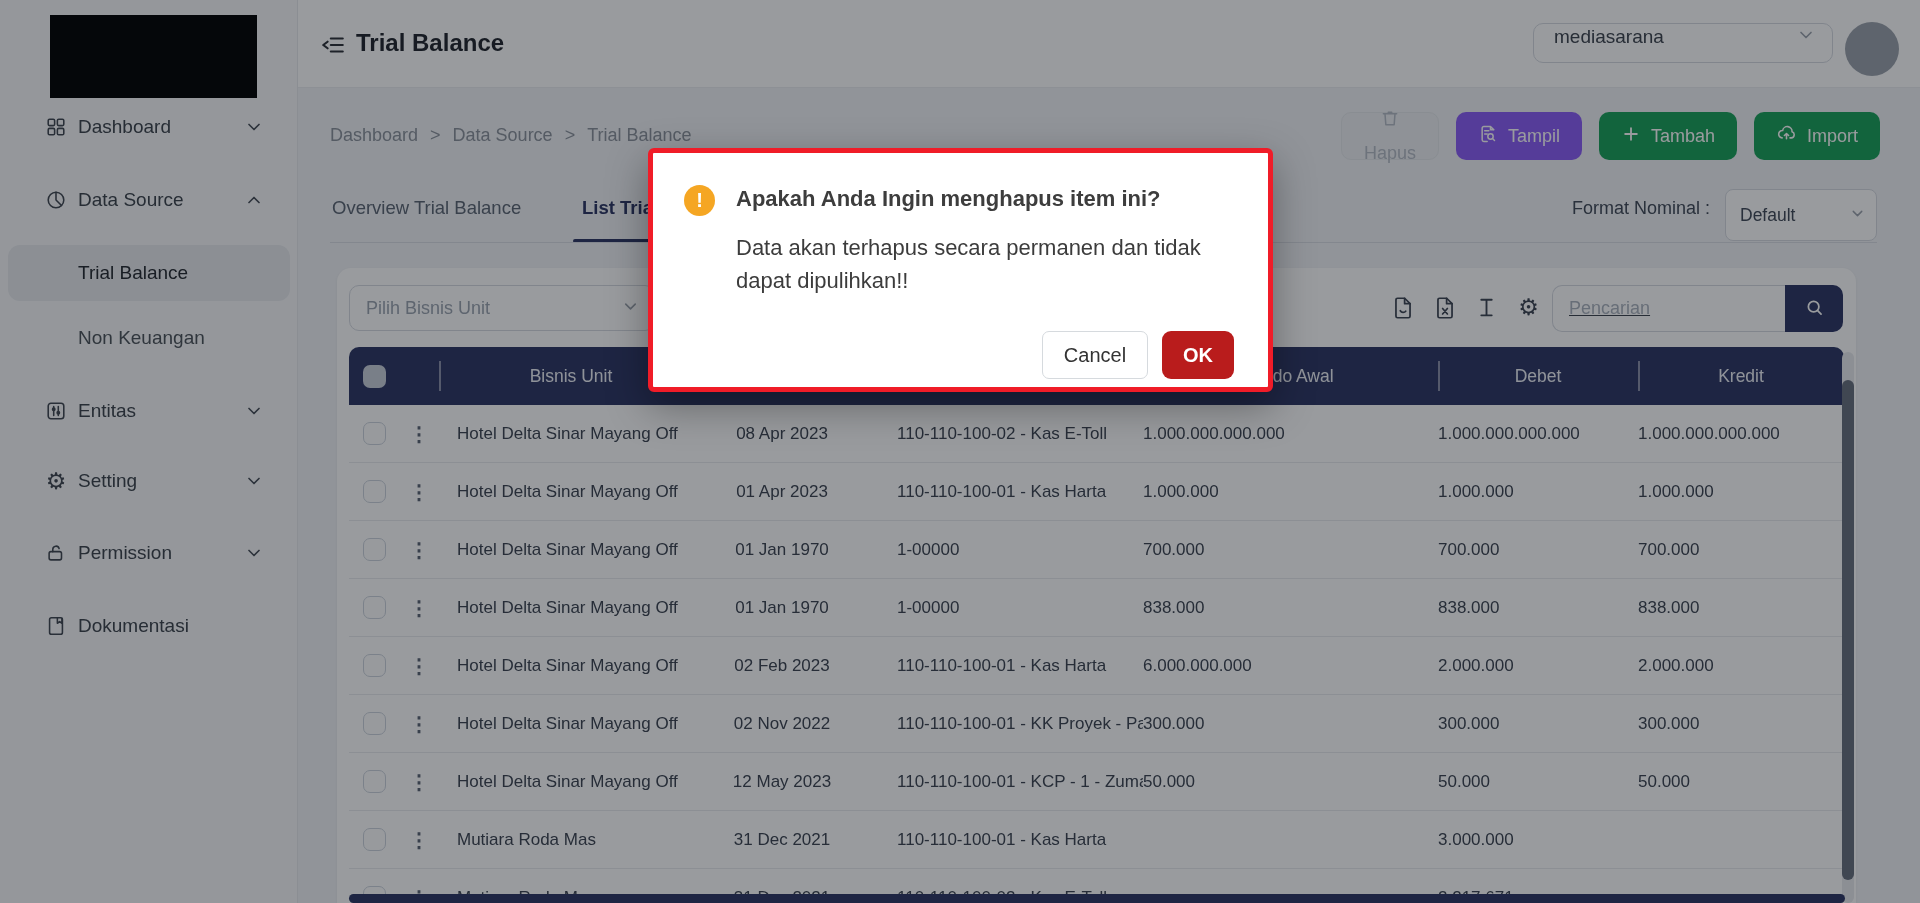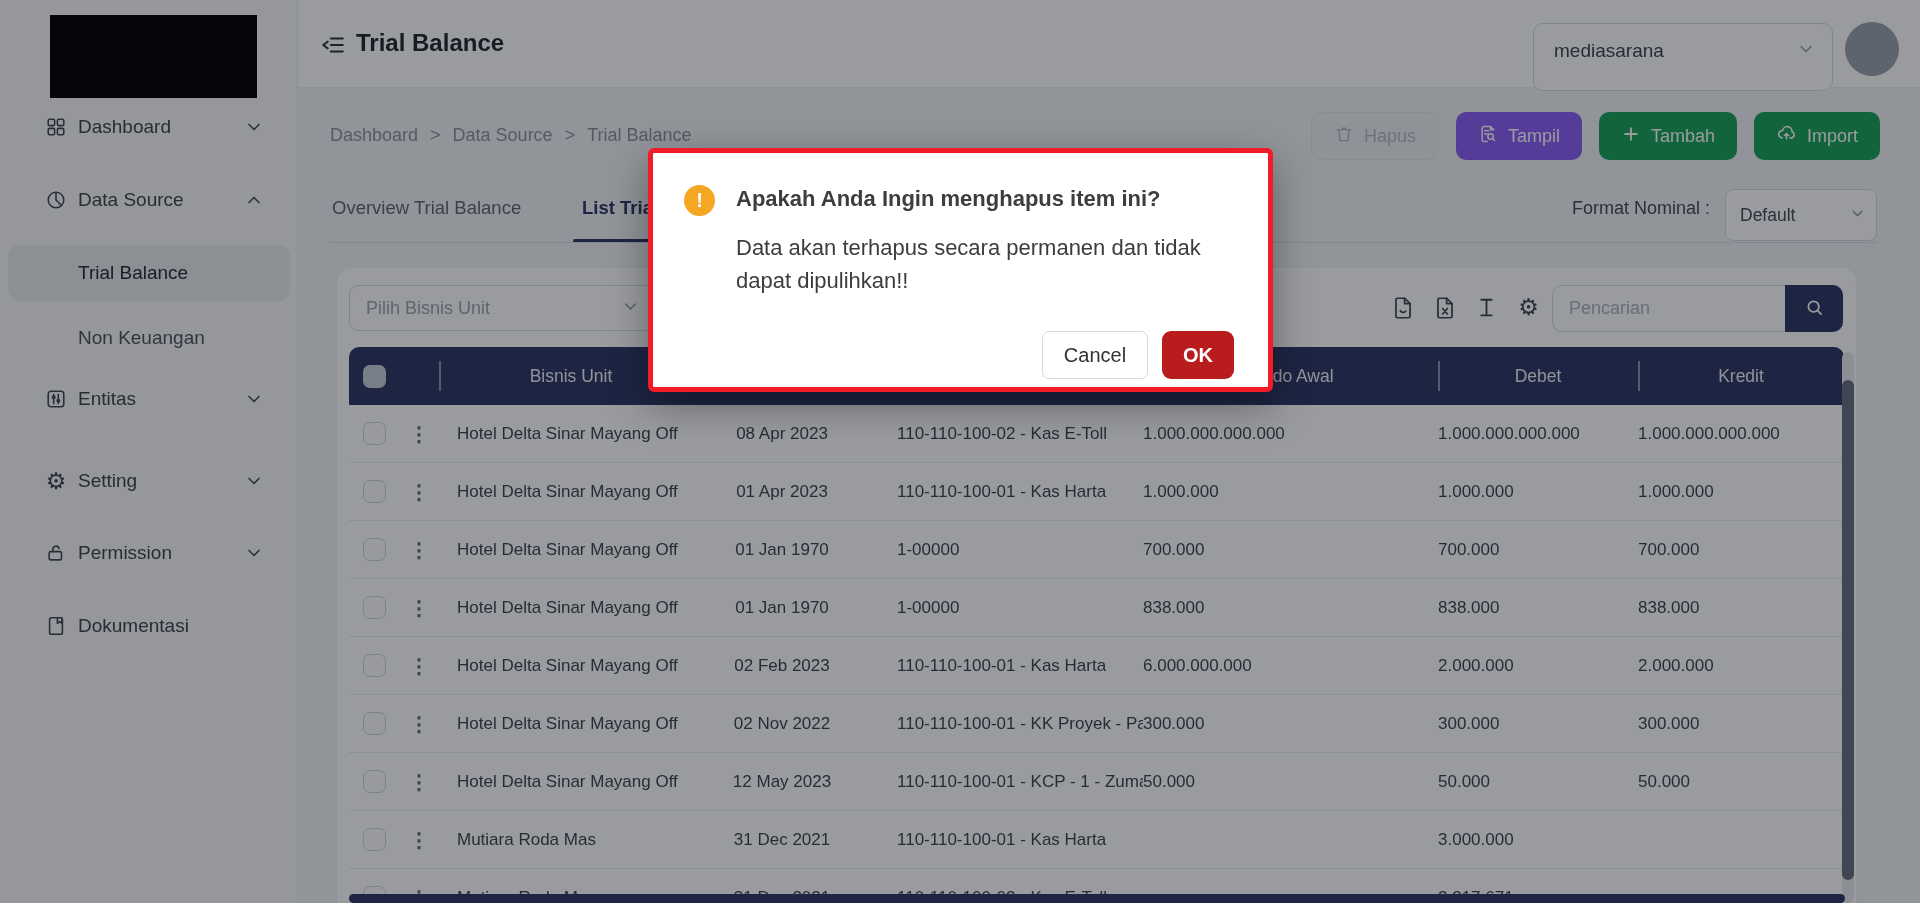--- a/index.html
+++ b/index.html
@@ -19,36 +19,36 @@
   .nav-sub .nav-lb { left:70px; color:#4a5158; }
   .nav-sub.active { background:#e8eaee; }
   .nav-sub.active .nav-lb { color:#24292f; }
   .gear-glyph { font-size:23px; line-height:1; }
 
   
   .topbar { position:absolute; left:298px; top:0; width:1622px; height:88px; background:#ffffff;
             border-bottom:1px solid #ebedf0; }
   .menu-ic { position:absolute; left:22px; top:32px; width:26px; height:26px; color:#2b2f36; cursor:pointer; }
   .page-title { position:absolute; left:58px; top:29px; font-size:24px; font-weight:700; color:#1f242b; }
-  .tenant-select { position:absolute; left:1235px; top:23px; width:300px; height:68px; background:#fff;
+  .tenant-select { position:absolute; left:1235px; top:23px; width:300px; height:40px; background:#fff;
                    border:1px solid #d6dae1; border-radius:10px; display:flex; align-items:center;
                    padding:0 16px 12px 20px; cursor:pointer; }
   .tenant-select span.val { font-size:19px; color:#3c434d; flex:1; }
   .avatar { position:absolute; left:1547px; top:22px; width:54px; height:54px; border-radius:50%;
             background:#9aa1ab; cursor:pointer; }
 
   
   .breadcrumb { position:absolute; left:330px; top:125px; font-size:18px; color:#8a919b;
                 display:flex; gap:12px; align-items:center; }
   .breadcrumb .crumb { cursor:pointer; }
   .actions { position:absolute; right:40px; top:112px; height:48px; display:flex; gap:17px; }
   .btn { height:48px; border-radius:10px; display:flex; align-items:center; justify-content:center;
          gap:10px; font-size:18px; padding:0 22px; cursor:pointer; border:none; }
   .btn svg { flex:0 0 auto; }
-  .btn-disabled { background:#eef0f3; color:#b3bac4; border:1px solid #e4e7eb; cursor:default; }
+  .btn-disabled { background:#eef0f3; color:#b3bac4; border:1px solid #e4e7eb; cursor:default;flex-direction:column; }
   .btn-navy { background:#8b5cf6; color:#fff; }
   .btn-green { background:#18a058; color:#fff; }
 
   
   .tab { position:absolute; top:197px; font-size:18.5px; color:#5a6472; cursor:pointer; white-space:nowrap; }
   .tab.overview { left:332px; }
   .tab.listtab { left:582px; color:#2b3563; font-weight:600; }
   .tab-underline { position:absolute; left:573px; top:239px; width:182px; height:4px; background:#2b3563; border-radius:2px; }
   .tab-border { position:absolute; left:330px; top:242px; width:1547px; height:1px; background:#d9dde3; }
   .fmt-label { position:absolute; left:1572px; top:198px; font-size:18px; color:#3f4856; }
@@ -61,21 +61,21 @@
   .card { position:absolute; left:337px; top:268px; width:1519px; height:635px; background:#ffffff;
           border-radius:14px 14px 0 0; box-shadow:0 1px 3px rgba(20,25,40,.06); }
   .bu-select { position:absolute; left:12px; top:17px; width:306px; height:46px; border:1px solid #d6dae1;
                border-radius:10px; display:flex; align-items:center; padding:0 14px 0 16px; cursor:pointer; background:#fff; }
   .bu-select .val { flex:1; font-size:18px; color:#9aa3af; }
   .tool-icons { position:absolute; left:1052px; top:26px; display:flex; gap:15px; align-items:center; }
   .tool-ic { width:27px; height:27px; color:#3c4452; display:flex; align-items:center; justify-content:center; cursor:pointer; }
   .search-wrap { position:absolute; left:1215px; top:17px; display:flex; }
   .search-input { width:233px; height:47px; border:1px solid #d6dae1; border-right:none;
                   border-radius:10px 0 0 10px; font-size:18px; color:#3c434d; padding:4px 16px; outline:none;
-                  font-family:"Liberation Sans", sans-serif; }
+                  font-family:"Liberation Sans", sans-serif;text-decoration:underline; }
   .search-input::placeholder { color:#aab2bd; }
   .search-btn { width:58px; height:47px; background:#2b3563; border:none; border-radius:0 10px 10px 0;
                 display:flex; align-items:center; justify-content:center; cursor:pointer; color:#fff; }
 
   
   .tbl { position:absolute; left:12px; top:79px; width:1495px; }
   .trow { display:grid; grid-template-columns:50px 40px 264px 158px 282px 295px 200px 206px;
           height:58px; align-items:center; }
   .thead { background:#2b3563; border-radius:10px 10px 0 0; position:relative; }
   .th { color:#eef0f6; font-size:17.5px; text-align:center; position:relative; height:100%;
@@ -147,21 +147,21 @@
           <span class="nav-ch"><svg viewBox="0 0 24 24" width="20" height="20" fill="none" stroke="currentColor" stroke-width="2" stroke-linecap="round" stroke-linejoin="round">
               <polyline points="6 15 12 9 18 15"></polyline>
             </svg></span>
         </div>
         <div class="nav-sub active" style="top: 245px; height: 56px;">
           <span class="nav-lb">Trial Balance</span>
         </div>
         <div class="nav-sub" style="top: 313px; height: 50px;">
           <span class="nav-lb">Non Keuangan</span>
         </div>
-        <div class="nav-item" style="top: 375px;">
+        <div class="nav-item" style="top: 387px;">
           <span class="nav-ic">
             <svg viewBox="0 0 24 24" width="22" height="22" fill="none" stroke="currentColor" stroke-width="1.7" stroke-linecap="round">
               <rect x="3.5" y="3.5" width="17" height="17" rx="3"></rect>
               <path d="M9.5 7v10M14.5 7v10"></path>
               <circle cx="9.5" cy="10" r="1.3" fill="currentColor"></circle>
               <circle cx="14.5" cy="14" r="1.3" fill="currentColor"></circle>
             </svg>
           </span>
           <span class="nav-lb">Entitas</span>
           <span class="nav-ch"><svg viewBox="0 0 24 24" width="20" height="20" fill="none" stroke="currentColor" stroke-width="2" stroke-linecap="round" stroke-linejoin="round">

